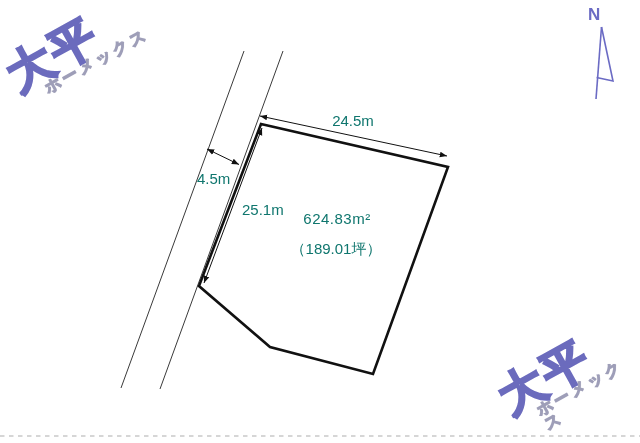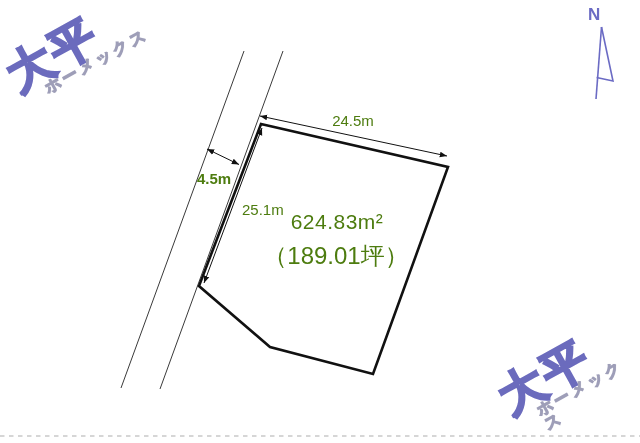--- a/index.html
+++ b/index.html
@@ -1,25 +1,25 @@
 <!DOCTYPE html>
 <html><head>
 <meta charset="utf-8">
 <style>
   html,body{margin:0;padding:0;background:#fff;}
   .canvas{
     position:relative;width:640px;height:443px;background:#ffffff;
     overflow:hidden;font-family:"Liberation Sans", sans-serif;
   }
   svg{position:absolute;left:0;top:0;}
-  .label{position:absolute;color:#4d7c0f;white-space:nowrap;}
+  .label{position:absolute;color:#0f766e;white-space:nowrap;}
   .dim-label{font-size:15px;}
   .center{transform:translateX(-50%);}
-  .area-m2{font-size:21px;font-weight:500;letter-spacing:0.5px;}
-  .area-tsubo{font-size:24px;font-weight:500;}
+  .area-m2{font-size:15px;font-weight:500;letter-spacing:0.5px;}
+  .area-tsubo{font-size:15px;font-weight:500;}
   .compass-n{font-size:17px;font-weight:600;color:#6b6bc4;}
   .logo{position:absolute;transform:rotate(-29deg);line-height:1;}
   .logo-name{
     display:block;font-size:46px;font-weight:bold;letter-spacing:3px;
     color:#ffffff;-webkit-text-stroke:2.2px #6b6bbd;text-shadow:0 0 1px #6b6bbd;
   }
   .logo-sub{
     display:block;font-size:16px;font-weight:bold;letter-spacing:3px;
     margin:-4px 0 0 26px;
     color:#ffffff;-webkit-text-stroke:1.1px #9e9eb8;text-shadow:0 0 1px #9e9eb8;
@@ -66,19 +66,19 @@
       <path d="M601.5,27 L613,81 L596.6,77.5" fill="none" stroke="#6b6bc4" stroke-width="1.6" stroke-linejoin="miter"></path>
     </g>
   </svg>
 
   <div class="label compass-n" style="left:588px;top:5px;">N</div>
 
   <div class="label dim-label center" style="left:353px;top:112px;">24.5m</div>
 
   <div class="label dim-label" style="left:242px;top:201px;">25.1m</div>
 
-  <div class="label dim-label" style="left:197px;top:170px;font-weight:bold;">4.5m</div>
+  <div class="label dim-label" style="left:197px;top:170px;">4.5m</div>
 
   <div class="label area-m2 center" style="left:337px;top:210px;">624.83m²</div>
 
   <div class="label area-tsubo center" style="left:336px;top:240px;">（189.01坪）</div>
 
 </div>
 
 </body></html>

